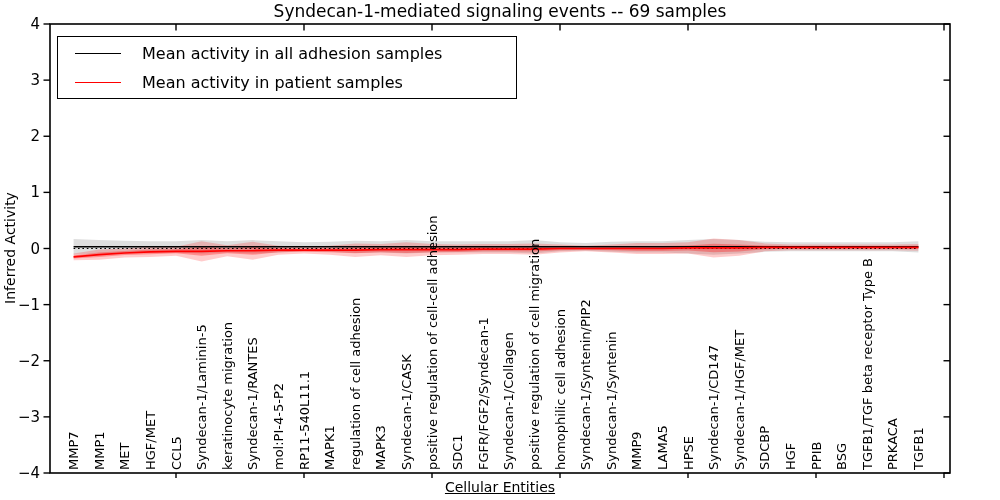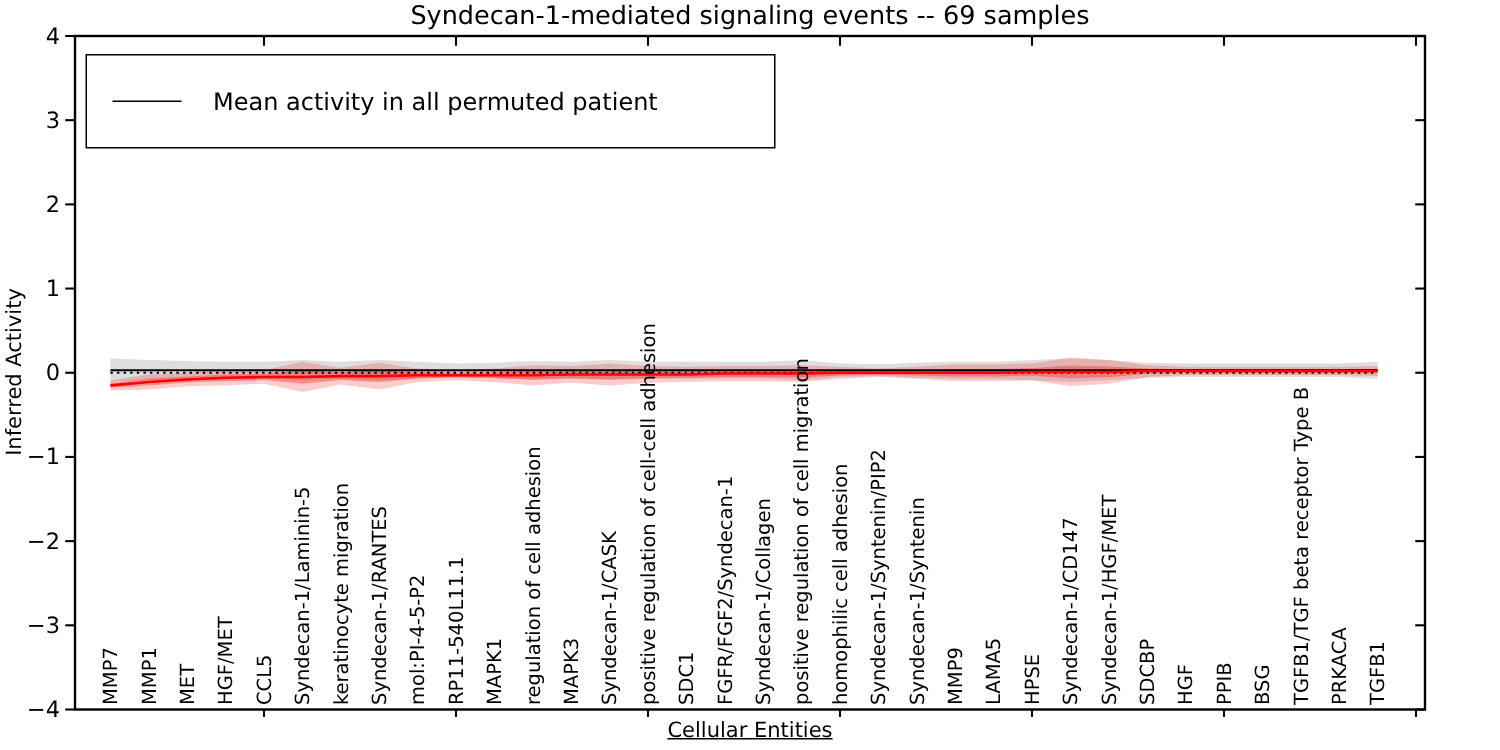--- a/index.html
+++ b/index.html
@@ -143,19 +143,23 @@
       <text transform="translate(820.5000000000001,470) rotate(-90)" text-anchor="start" fill="#000" font-size="13px" font-family="&quot;DejaVu Sans&quot;, sans-serif">PPIB</text>
       <text transform="translate(846.1,470) rotate(-90)" text-anchor="start" fill="#000" font-size="13px" font-family="&quot;DejaVu Sans&quot;, sans-serif">BSG</text>
       <text transform="translate(871.7,470) rotate(-90)" text-anchor="start" fill="#000" font-size="13px" font-family="&quot;DejaVu Sans&quot;, sans-serif">TGFB1/TGF beta receptor Type B</text>
       <text transform="translate(897.3000000000001,470) rotate(-90)" text-anchor="start" fill="#000" font-size="13px" font-family="&quot;DejaVu Sans&quot;, sans-serif">PRKACA</text>
       <text transform="translate(922.9000000000001,470) rotate(-90)" text-anchor="start" fill="#000" font-size="13px" font-family="&quot;DejaVu Sans&quot;, sans-serif">TGFB1</text>
     </svg>
 
   <div class="legend">
     <div class="legend-row">
       <span class="legend-line" style="border-top-color: rgb(0, 0, 0);"></span>
-      <span class="legend-label">Mean activity in all permuted patient</span>
+      <span class="legend-label">Mean activity in all adhesion samples</span>
+    </div>
+    <div class="legend-row">
+      <span class="legend-line" style="border-top-color: rgb(255, 0, 0);"></span>
+      <span class="legend-label">Mean activity in patient samples</span>
     </div>
   </div>
 
   <div class="xlabel">Cellular Entities</div>
 
 </div>
 
 </body></html>

